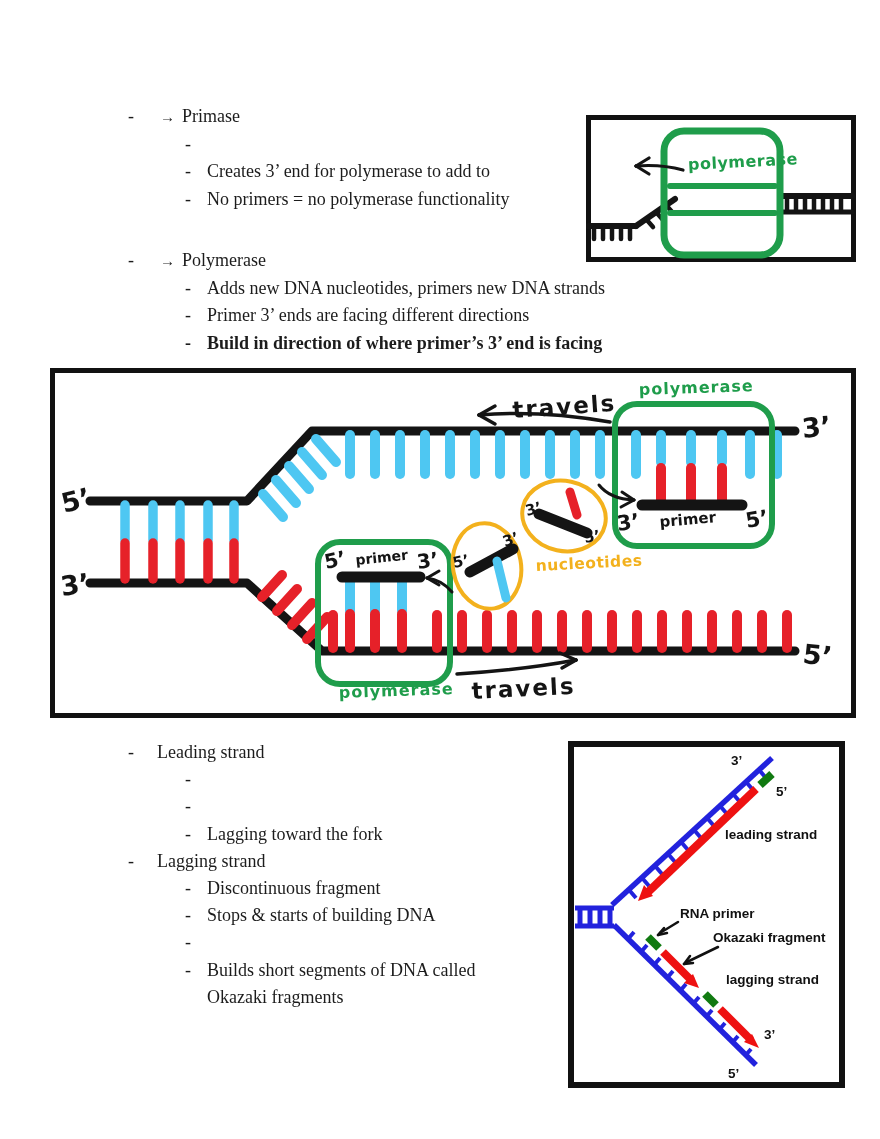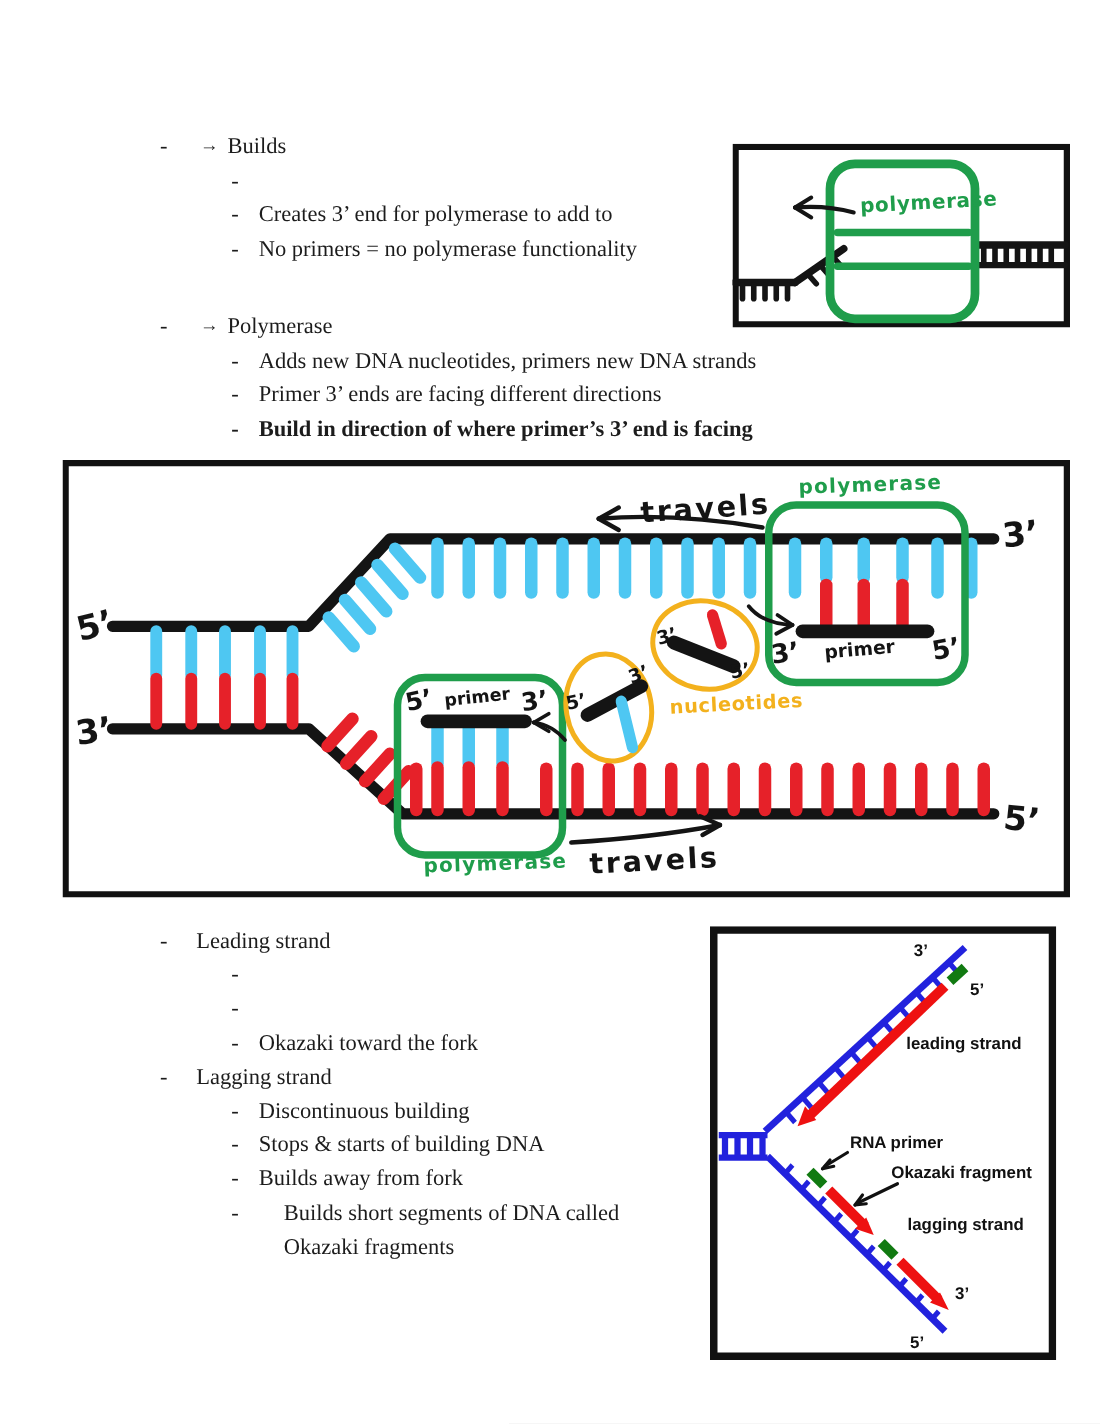--- a/index.html
+++ b/index.html
@@ -6,38 +6,38 @@
   .canvas{position:relative;width:880px;height:1139px;background:#ffffff;overflow:hidden;
           font-family:"Liberation Serif", serif;color:#1c1c1c;}
   .note-block{position:absolute;left:128px;font-size:18px;line-height:27.2px;}
   .row{display:flex;align-items:flex-start;}
   .dash1{width:32px;flex:0 0 32px;}
   .arrow{width:22px;flex:0 0 22px;font-size:15px;padding-top:1px;}
   .dashT{width:29px;flex:0 0 29px;}
   .sub{margin-left:57px;}
   .dash2{width:22px;flex:0 0 22px;}
   .bold{font-weight:700;}
-  .wrapw{width:322px;margin-left:20px;}
+  .wrapw{width:322px;}
   .diagram{position:absolute;line-height:0;}
   svg text{font-family:"DejaVu Sans", sans-serif;}
   .hw{font-weight:700;fill:#141414;}
   .hwg{font-weight:700;fill:#1f9d4b;}
   .hwy{font-weight:700;fill:#f3b11d;}
   .lbl{font-family:"Liberation Sans", sans-serif;font-weight:700;fill:#111111;}
 </style>
 </head>
 <body>
 
 <div class="canvas">
 
   <section class="note-block" style="top:103px;">
     <div class="row">
       <span class="dash1">-</span>
       <span class="arrow">→</span>
-      <span>Builds</span>
+      <span>Primase</span>
     </div>
     <div class="row sub">
       <span class="dash2">-</span>
     </div>
     <div class="row sub">
       <span class="dash2">-</span>
       <span>Creates 3’ end for polymerase to add to</span>
     </div>
     <div class="row sub">
       <span class="dash2">-</span>
@@ -71,37 +71,36 @@
       <span>Leading strand</span>
     </div>
     <div class="row sub">
       <span class="dash2">-</span>
     </div>
     <div class="row sub">
       <span class="dash2">-</span>
     </div>
     <div class="row sub">
       <span class="dash2">-</span>
-      <span>Okazaki toward the fork</span>
+      <span>Lagging toward the fork</span>
     </div>
     <div class="row">
       <span class="dashT">-</span>
       <span>Lagging strand</span>
     </div>
     <div class="row sub">
       <span class="dash2">-</span>
-      <span>Discontinuous building</span>
+      <span>Discontinuous fragment</span>
     </div>
     <div class="row sub">
       <span class="dash2">-</span>
       <span>Stops &amp; starts of building DNA</span>
     </div>
     <div class="row sub">
       <span class="dash2">-</span>
-      <span>Builds away from fork</span>
     </div>
     <div class="row sub">
       <span class="dash2">-</span>
       <span class="wrapw">Builds short segments of DNA called Okazaki fragments</span>
     </div>
   </section>
 
   <div class="diagram" style="left:586px;top:115px;">
     <svg width="270" height="147" viewBox="0 0 270 147">
       <rect x="2.5" y="2.5" width="265" height="142" fill="#ffffff" stroke="#111111" stroke-width="5"></rect>

